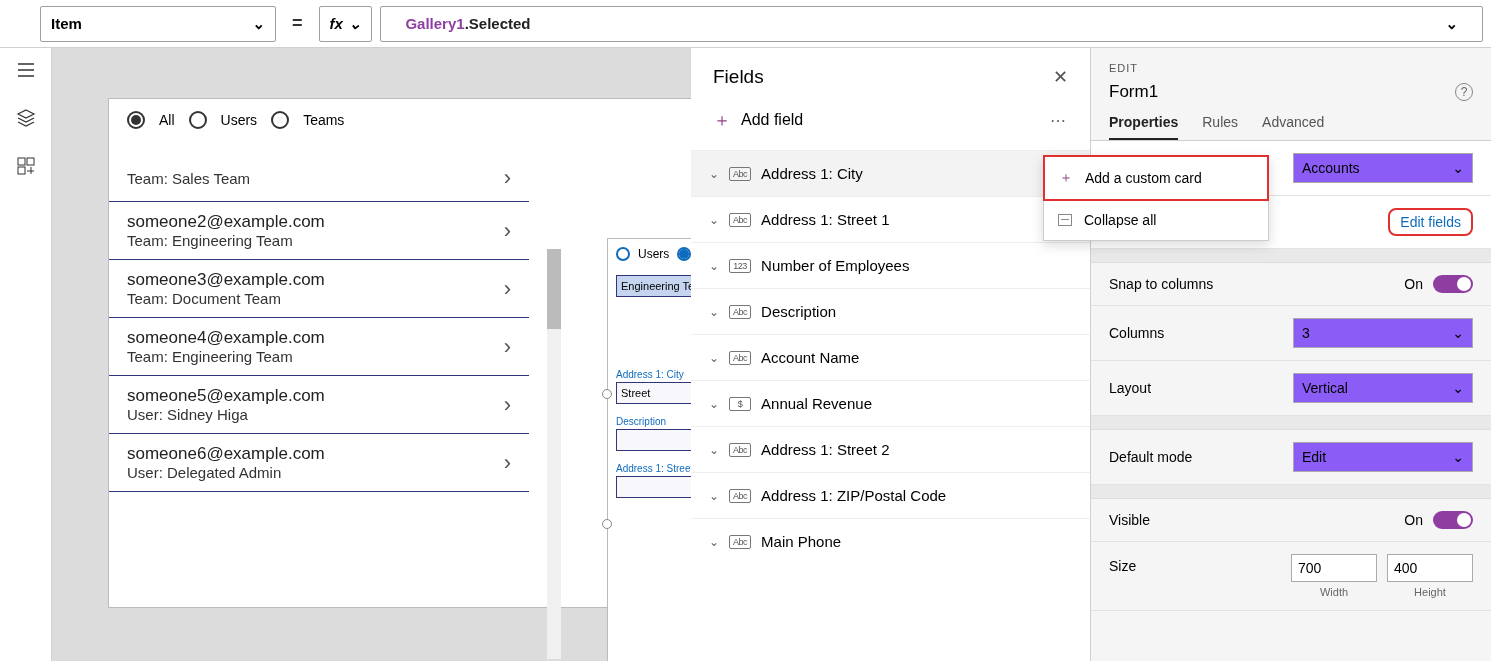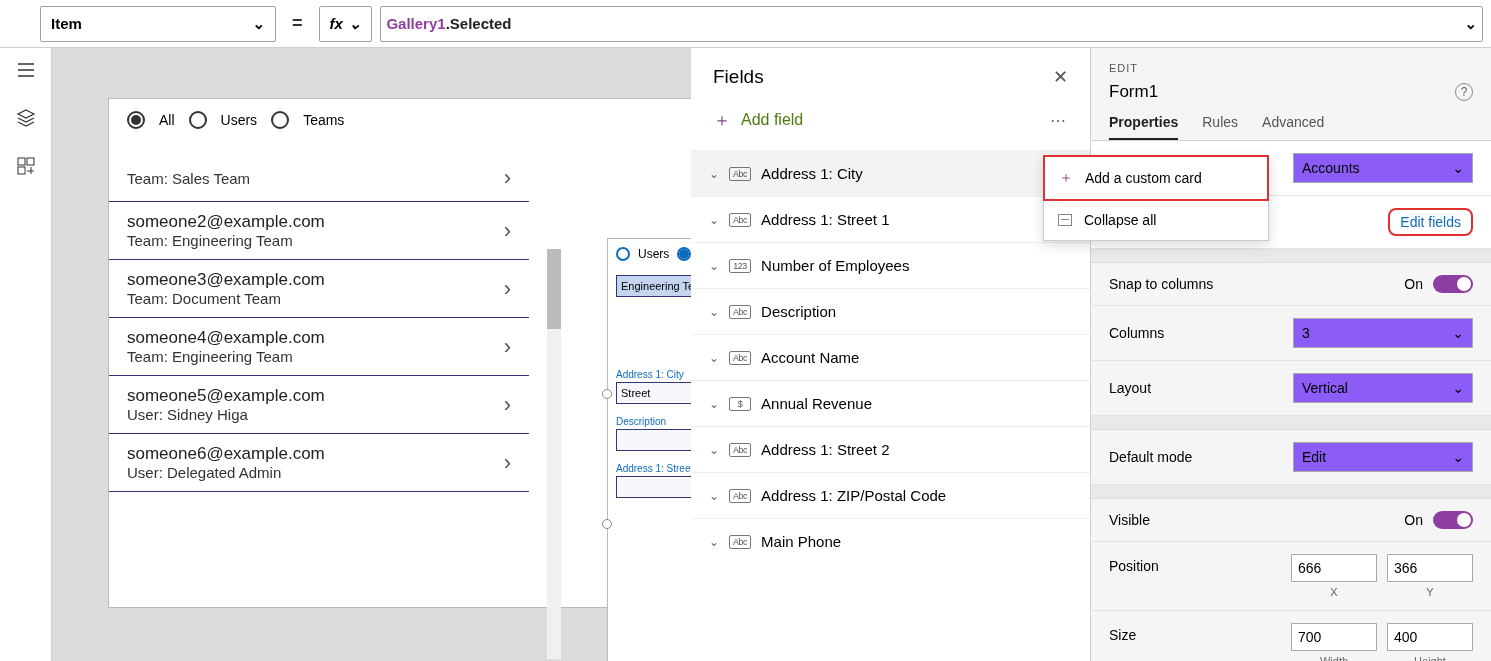--- a/index.html
+++ b/index.html
@@ -3,21 +3,21 @@
 <meta charset="utf-8">
 <style>
 * { box-sizing: border-box; margin: 0; padding: 0; font-family: "Segoe UI", Arial, sans-serif; }
 body { background: #fff; width: 1491px; height: 661px; position: relative; overflow: hidden; }
 
 
 .formula-bar { display: flex; align-items: center; height: 48px; border-bottom: 1px solid #d0d0d0; padding: 6px 8px 6px 40px; gap: 8px; font-weight: bold; }
 .property-dropdown { width: 236px; height: 36px; border: 1px solid #a0a0a0; border-radius: 2px; display: flex; align-items: center; padding: 0 10px; justify-content: space-between; font-size: 15px; }
 .equals { padding: 0 8px; font-size: 18px; color: #333; }
 .fx-box { height: 36px; border: 1px solid #a0a0a0; border-radius: 2px; display: flex; align-items: center; padding: 0 10px; gap: 6px; font-style: italic; font-size: 15px; }
-.formula-box { flex: 1; height: 36px; border: 1px solid #a0a0a0; border-radius: 2px; display: flex; align-items: center; padding: 0 5px; font-family: Consolas, monospace; font-size: 15px; justify-content: space-between; }
+.formula-box { flex: 1; height: 36px; border: 1px solid #a0a0a0; border-radius: 2px; display: flex; align-items: center; padding: 0 24px; font-family: Consolas, monospace; font-size: 15px; justify-content: space-between; }
 .formula-box .purple { color: #8e3ea0; }
 .formula-box .black { color: #222; }
 
 
 .left-nav { position: absolute; left: 0; top: 48px; width: 52px; height: calc(100% - 48px); border-right: 1px solid #d0d0d0; display: flex; flex-direction: column; align-items: center; padding-top: 12px; gap: 28px; }
 .nav-icon { width: 20px; height: 20px; color: #333; }
 
 
 .canvas-bg { position: absolute; left: 52px; top: 48px; right: 400px; bottom: 0; background: #dcdcdc; overflow: hidden; }
 .canvas-inner { position: absolute; left: 56px; top: 50px; width: 590px; height: 510px; background: #fff; border: 1px solid #bbb; }
@@ -205,21 +205,21 @@
 </div>
 
 <div class="fields-panel">
   <div class="fields-header">
     <h2>Fields</h2>
     <span class="close-x">✕</span>
   </div>
   <div class="add-field-row">
     <div style="display:flex;align-items:center;">
       <span class="plus">＋</span>
-      <span style="color:#4d7c0f;">Add field</span>
+      <span style="color:#000000;">Add field</span>
     </div>
     <span class="dots">⋯</span>
   </div>
   <div>
     <div class="field-item" style="background:#f3f3f3;">
         <span class="chev">⌄</span>
         <span class="type-badge">Abc</span>
         <span>Address 1: City</span>
       </div>
     <div class="field-item">
@@ -316,33 +316,20 @@
       <span>Edit</span>
       <span>⌄</span>
     </div>
   </div>
   <div class="section-gap"></div>
   <div class="prop-row">
     <span>Visible</span>
     <div style="display:flex;align-items:center;gap:10px;">
       <span>On</span>
       <div class="toggle"></div>
-    </div>
-  </div>
-  <div class="prop-row" style="align-items:flex-start;">
-    <span style="padding-top:4px;">Position</span>
-    <div class="xy-group">
-      <div class="xy-col">
-          <input class="prop-input-sm" value="666" style="">
-          <span class="xy-label">X</span>
-        </div>
-      <div class="xy-col">
-          <input class="prop-input-sm" value="366" style="">
-          <span class="xy-label">Y</span>
-        </div>
     </div>
   </div>
   <div class="prop-row" style="align-items:flex-start;">
     <span style="padding-top:4px;">Size</span>
     <div class="xy-group">
       <div class="xy-col">
           <input class="prop-input-sm" value="700" style="">
           <span class="xy-label">Width</span>
         </div>
       <div class="xy-col">

